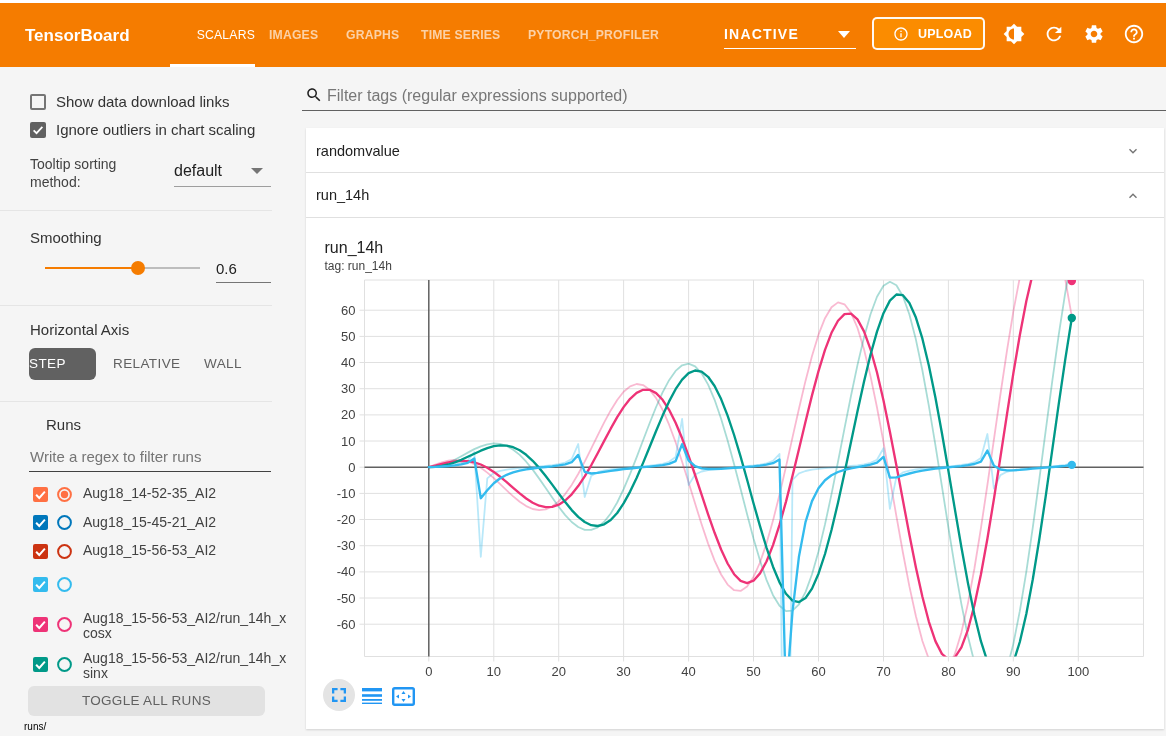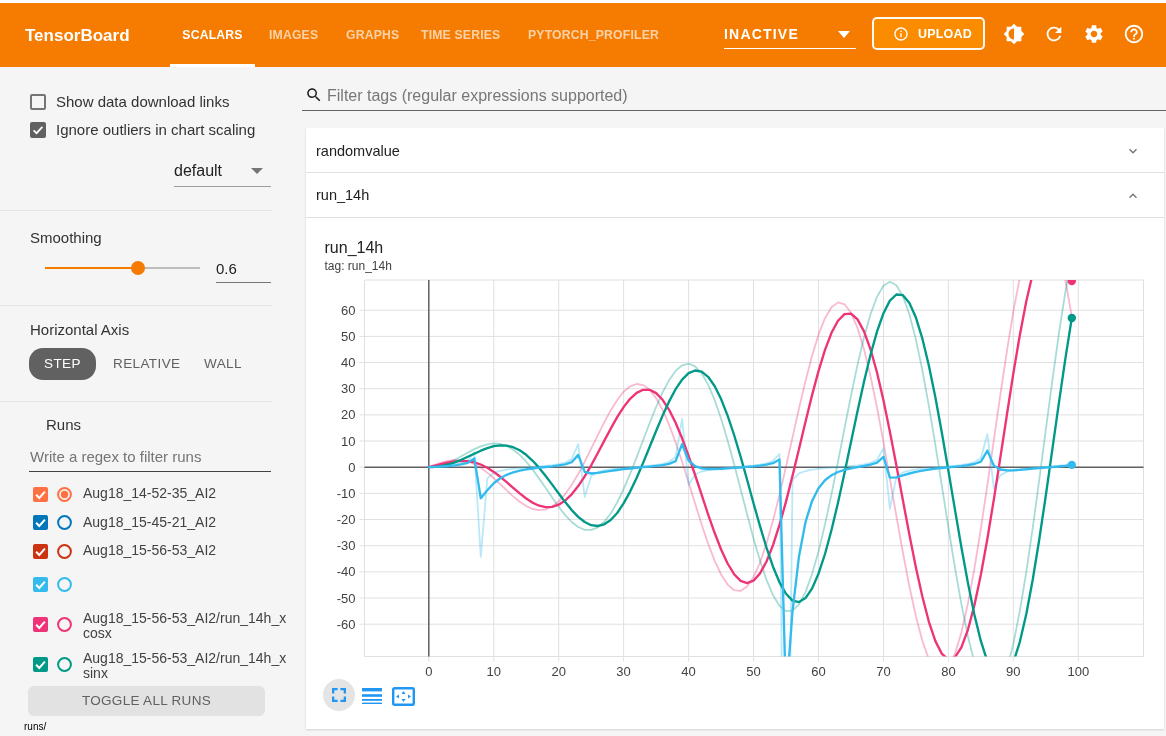--- a/index.html
+++ b/index.html
@@ -3,21 +3,21 @@
 *{margin:0;padding:0;box-sizing:border-box}
 html,body{width:1166px;height:736px;overflow:hidden;background:#f5f5f5;
 font-family:"Liberation Sans",sans-serif;-webkit-font-smoothing:antialiased}
 .abs{position:absolute}
 </style></head>
 <body>
 
 <div class="abs" style="left:0;top:0;width:1166px;height:2.5px;background:#fff"></div>
 <div class="abs" style="left:0;top:2.5px;width:1166px;height:64.5px;background:#f57c00">
   <div class="abs" style="left:25px;top:23px;font-size:17px;font-weight:bold;color:#fff">TensorBoard</div>
-  <div class="abs" style="left:170px;top:0;width:85px;height:64.5px;text-align:center;line-height:64.5px;font-size:12.2px;font-weight:bold;letter-spacing:.2px;color:#fff">SCALARS</div>
+  <div class="abs" style="left:170px;top:0;width:85px;height:64.5px;text-align:right;line-height:64.5px;font-size:12.2px;font-weight:normal;letter-spacing:.2px;color:#fff">SCALARS</div>
   <div class="abs" style="left:170px;top:61px;width:85px;height:3px;background:#fff"></div>
   <div class="abs" style="left:269px;top:0;height:64.5px;line-height:64.5px;font-size:12.2px;font-weight:bold;letter-spacing:.2px;color:rgba(255,255,255,.65)">IMAGES</div>
   <div class="abs" style="left:421px;top:0;height:64.5px;line-height:64.5px;font-size:12.2px;font-weight:bold;letter-spacing:.2px;color:rgba(255,255,255,.65)">TIME SERIES</div>
   <div class="abs" style="left:346px;top:0;height:64.5px;line-height:64.5px;font-size:12.2px;font-weight:bold;letter-spacing:.2px;color:rgba(255,255,255,.65)">GRAPHS</div>
   <div class="abs" style="left:528px;top:0;height:64.5px;line-height:64.5px;font-size:12.2px;font-weight:bold;letter-spacing:.2px;color:rgba(255,255,255,.65)">PYTORCH_PROFILER</div>
   <div class="abs" style="left:724px;top:23px;font-size:14px;font-weight:bold;letter-spacing:1.2px;color:#fff">INACTIVE</div>
   <div class="abs" style="left:724px;top:45px;width:132px;height:1.5px;background:#fff"></div>
   <div class="abs" style="left:838px;top:28.5px;width:0;height:0;border-left:6px solid transparent;border-right:6px solid transparent;border-top:7px solid #fff"></div>
   <div class="abs" style="left:872px;top:14.5px;width:113px;height:32.5px;border:2px solid rgba(255,255,255,.95);border-radius:5px;background:#fb8c00"></div>
   <svg class="abs" style="left:893px;top:23px" width="16" height="16" viewBox="0 0 24 24" fill="#fff">
@@ -39,33 +39,34 @@
 </div>
 
 <div class="abs" style="left:0;top:0;width:292px;height:736px">
   <div class="abs" style="left:30px;top:94px;width:16px;height:16px;border:2px solid #757575;border-radius:2px"></div>
   <div class="abs" style="left:56px;top:93px;font-size:15px;color:#333">Show data download links</div>
   <div class="abs" style="left:30px;top:122px;width:16px;height:16px;background:#616161;border-radius:2px"></div>
   <svg class="abs" style="left:31px;top:123px" width="14" height="14" viewBox="0 0 24 24" fill="none" stroke="#fff" stroke-width="3">
       <path d="M4.5 12.5l5 5 10-11"></path>
     </svg>
   <div class="abs" style="left:56px;top:121px;font-size:15px;color:#333">Ignore outliers in chart scaling</div>
+  <div class="abs" style="left:30px;top:155px;width:130px;font-size:14px;line-height:18px;color:#424242">Tooltip sorting method:</div>
   <div class="abs" style="left:174px;top:162px;font-size:16px;color:#212121">default</div>
   <div class="abs" style="left:251px;top:168px;width:0;height:0;border-left:6px solid transparent;border-right:6px solid transparent;border-top:6px solid #757575"></div>
   <div class="abs" style="left:174px;top:186px;width:97px;height:1px;background:#9e9e9e"></div>
   <div class="abs" style="left:0;top:209.5px;width:272px;height:1px;background:#e5e5e5"></div>
   <div class="abs" style="left:30px;top:229px;font-size:15px;color:#333">Smoothing</div>
   <div class="abs" style="left:45px;top:267px;width:155px;height:2px;background:#bdbdbd"></div>
   <div class="abs" style="left:45px;top:267px;width:93px;height:2px;background:#f57c00"></div>
   <div class="abs" style="left:131px;top:261px;width:14px;height:14px;border-radius:50%;background:#f57c00"></div>
   <div class="abs" style="left:216px;top:260px;font-size:15px;color:#212121">0.6</div>
   <div class="abs" style="left:216px;top:282px;width:55px;height:1px;background:#757575"></div>
   <div class="abs" style="left:0;top:304.5px;width:272px;height:1px;background:#e5e5e5"></div>
   <div class="abs" style="left:30px;top:321px;font-size:15px;color:#333">Horizontal Axis</div>
-  <div class="abs" style="left:29px;top:348px;width:67px;height:32px;background:#616161;border-radius:14px;text-align:center;line-height:32px;font-size:13.5px;letter-spacing:.4px;color:#fff">STEP</div>
+  <div class="abs" style="left:29px;top:348px;width:67px;height:32px;background:#616161;border-radius:6px;line-height:32px;font-size:13.5px;letter-spacing:.4px;color:#fff">STEP</div>
   <div class="abs" style="left:113px;top:356px;font-size:13.5px;letter-spacing:.4px;color:#616161">RELATIVE</div>
   <div class="abs" style="left:204px;top:356px;font-size:13.5px;letter-spacing:.4px;color:#616161">WALL</div>
   <div class="abs" style="left:0;top:400.5px;width:272px;height:1px;background:#e5e5e5"></div>
   <div class="abs" style="left:46px;top:416px;font-size:15px;color:#333">Runs</div>
   <div class="abs" style="left:30px;top:448px;font-size:15px;color:#757575">Write a regex to filter runs</div>
   <div class="abs" style="left:29px;top:470.5px;width:242px;height:1.5px;background:#424242"></div>
   <div class="abs" style="left:33px;top:486.5px;width:15px;height:15px;background:#ff7043;border-radius:2px"></div>
   <svg class="abs" style="left:33px;top:486.5px" width="15" height="15" viewBox="0 0 24 24" fill="none" stroke="#fff" stroke-width="3.2">
       <path d="M5 12.5l5 5 9-10"></path>
     </svg>

